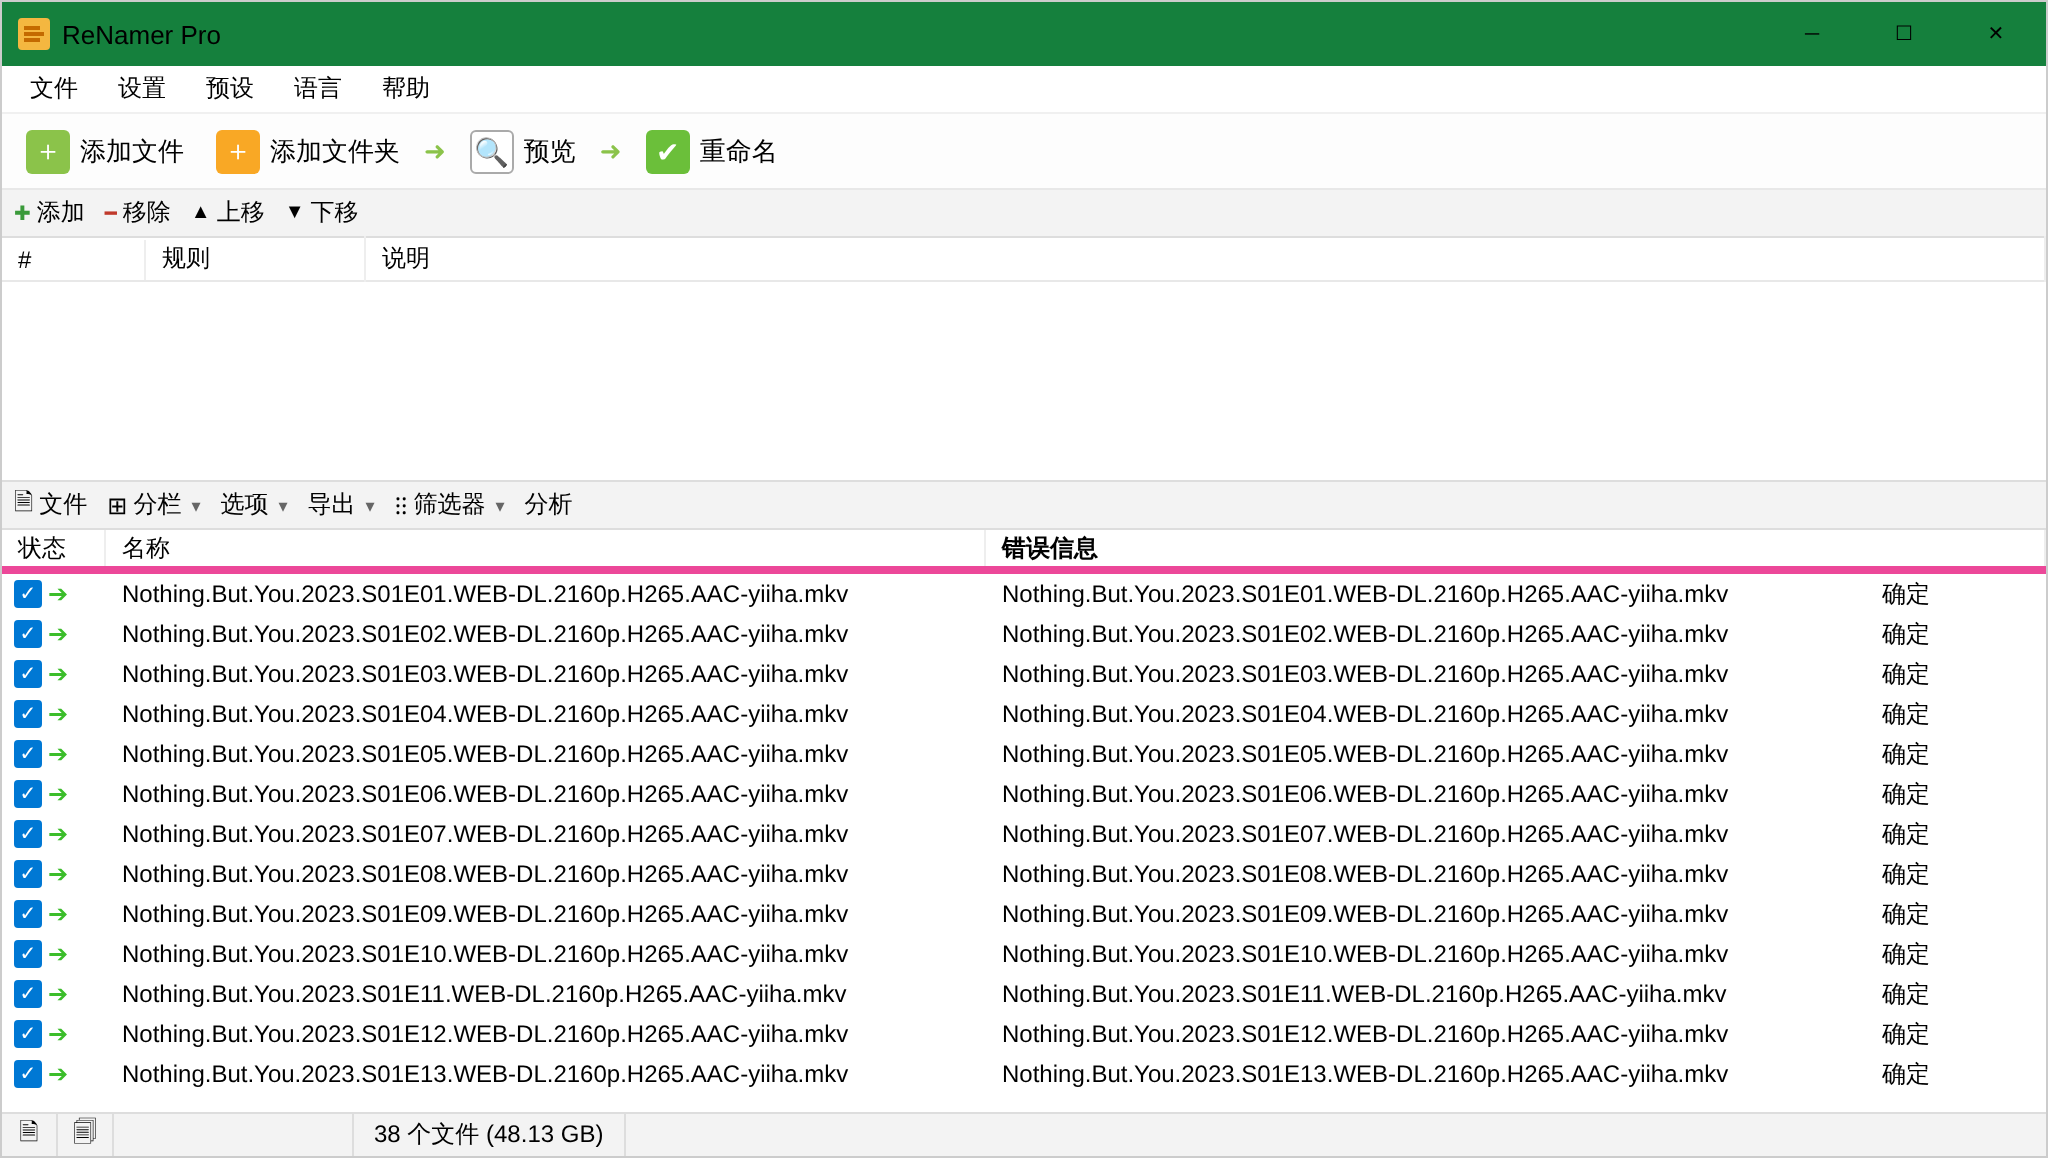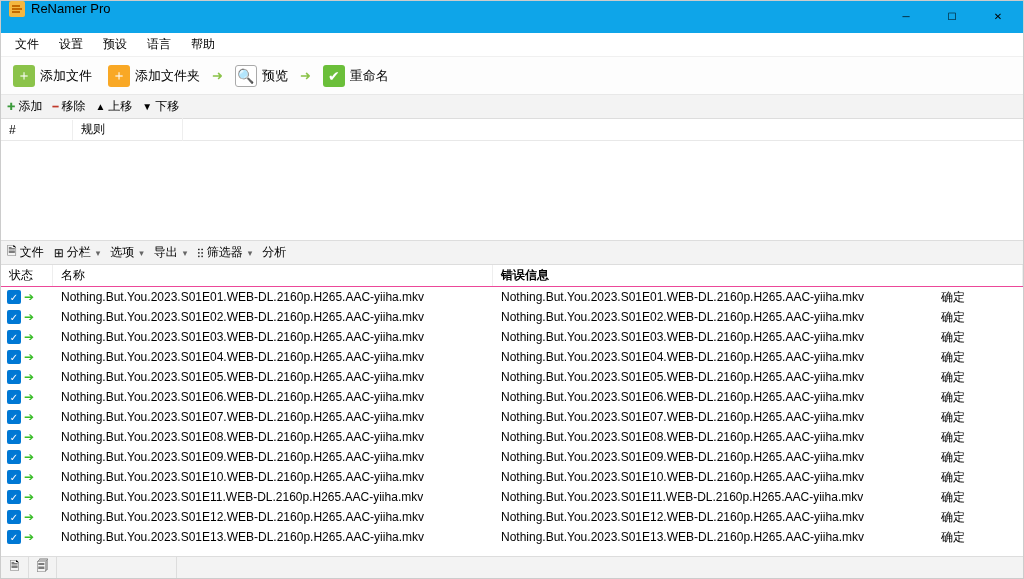--- a/index.html
+++ b/index.html
@@ -13,23 +13,23 @@
   overflow: hidden;
   display: flex;
   flex-direction: column;
   border: 1px solid #ccc;
 }
 
 
 .titlebar {
   height: 32px;
   display: flex;
-  align-items: flex-start;
+  align-items: center;
   padding: 0 2px 0 8px;
-  background: #0ea5e9;
+  background: #15803d;
 }
 .titlebar .app-icon {
   width: 16px; height: 16px;
   margin-right: 6px;
   display: inline-flex; align-items: center; justify-content: center;
   background: #f4b740;
   border-radius: 2px;
 }
 .titlebar .title { font-size: 13px; }
 .titlebar .spacer { flex: 1; }
@@ -133,21 +133,21 @@
 }
 .ft-link { display: flex; align-items: center; gap: 3px; }
 .ft-dd::after { content: "▾"; font-size: 9px; margin-left: 2px; color: #666; }
 
 
 .files-header {
   height: 22px;
   display: flex;
   align-items: stretch;
   background: #fff;
-  border-bottom: 1px solid #ec4899;
+  border-bottom: 4px solid #ec4899;
   font-size: 12px;
 }
 .files-header .fcol {
   padding: 3px 8px;
   border-right: 1px solid #eee;
   display: flex; align-items: center;
 }
 .col-state { width: 52px; }
 .col-name { width: 440px; font-family: Liberation Serif, serif; }
 .col-newname { width: 440px; }
@@ -264,20 +264,21 @@
   </span>
   <span class="rt-link">
     <span class="rt-icon">▼</span>
     <span>下移</span>
   </span>
 </div>
 
 <div class="rules-header">
   <div class="col col-num">#</div>
   <div class="col col-rule">规则</div>
+  <div class="col col-desc">说明</div>
 </div>
 <div class="rules-body"></div>
 
 <div class="files-toolbar">
   <span class="ft-link">
     <span>🗎</span>
     <span>文件</span>
   </span>
   <span class="ft-link ft-dd">
     <span>⊞</span>
@@ -421,14 +422,15 @@
       <div class="cell cell-name">Nothing.But.You.2023.S01E13.WEB-DL.2160p.H265.AAC-yiiha.mkv</div>
       <div class="cell cell-newname">Nothing.But.You.2023.S01E13.WEB-DL.2160p.H265.AAC-yiiha.mkv</div>
       <div class="cell cell-err">确定</div>
     </div>
   </div>
 
 <div class="statusbar">
   <div class="sb-cell icon-only">🗎</div>
   <div class="sb-cell icon-only">🗐</div>
   <div class="sb-cell" style="width:120px"></div>
+  <div class="sb-cell sb-center">38 个文件 (48.13 GB)</div>
   <div class="sb-flex"></div>
 </div>
 
 </body></html>

